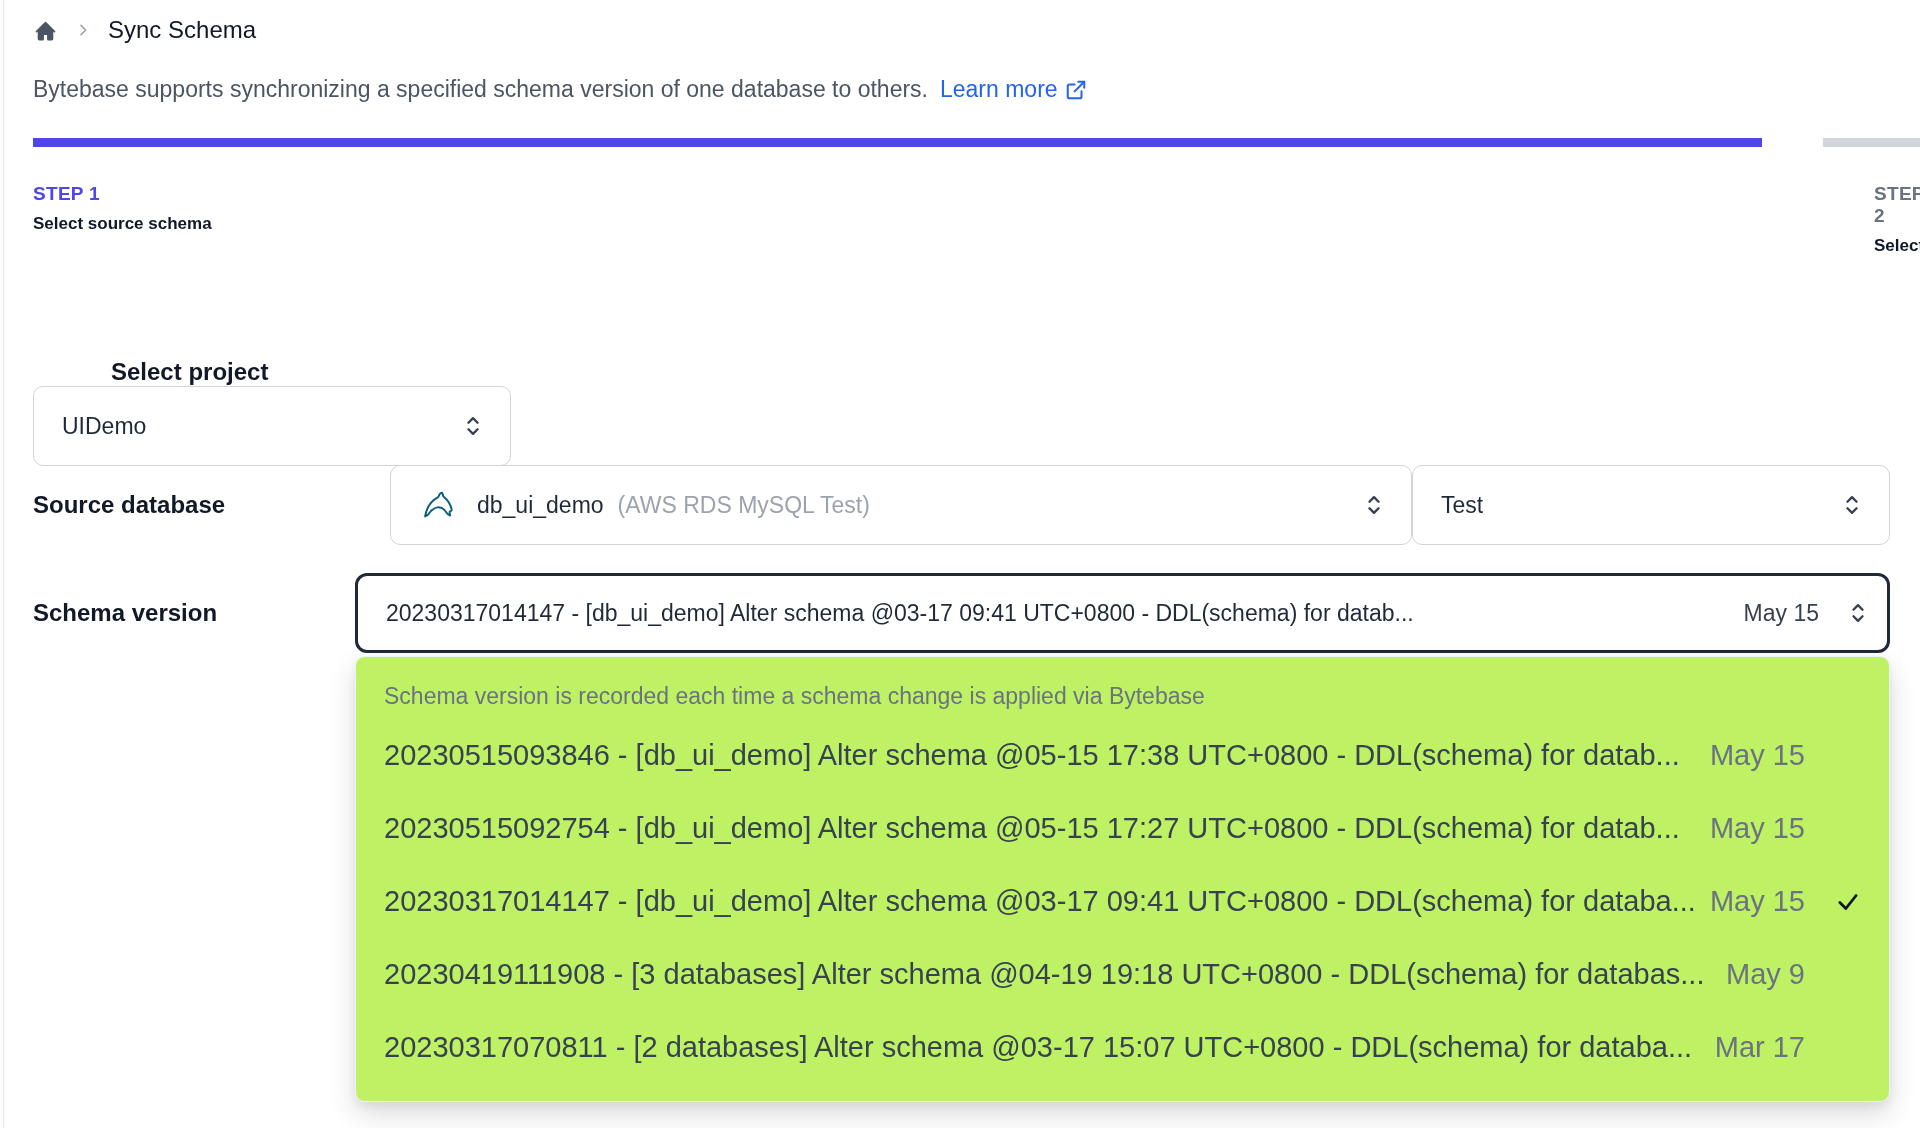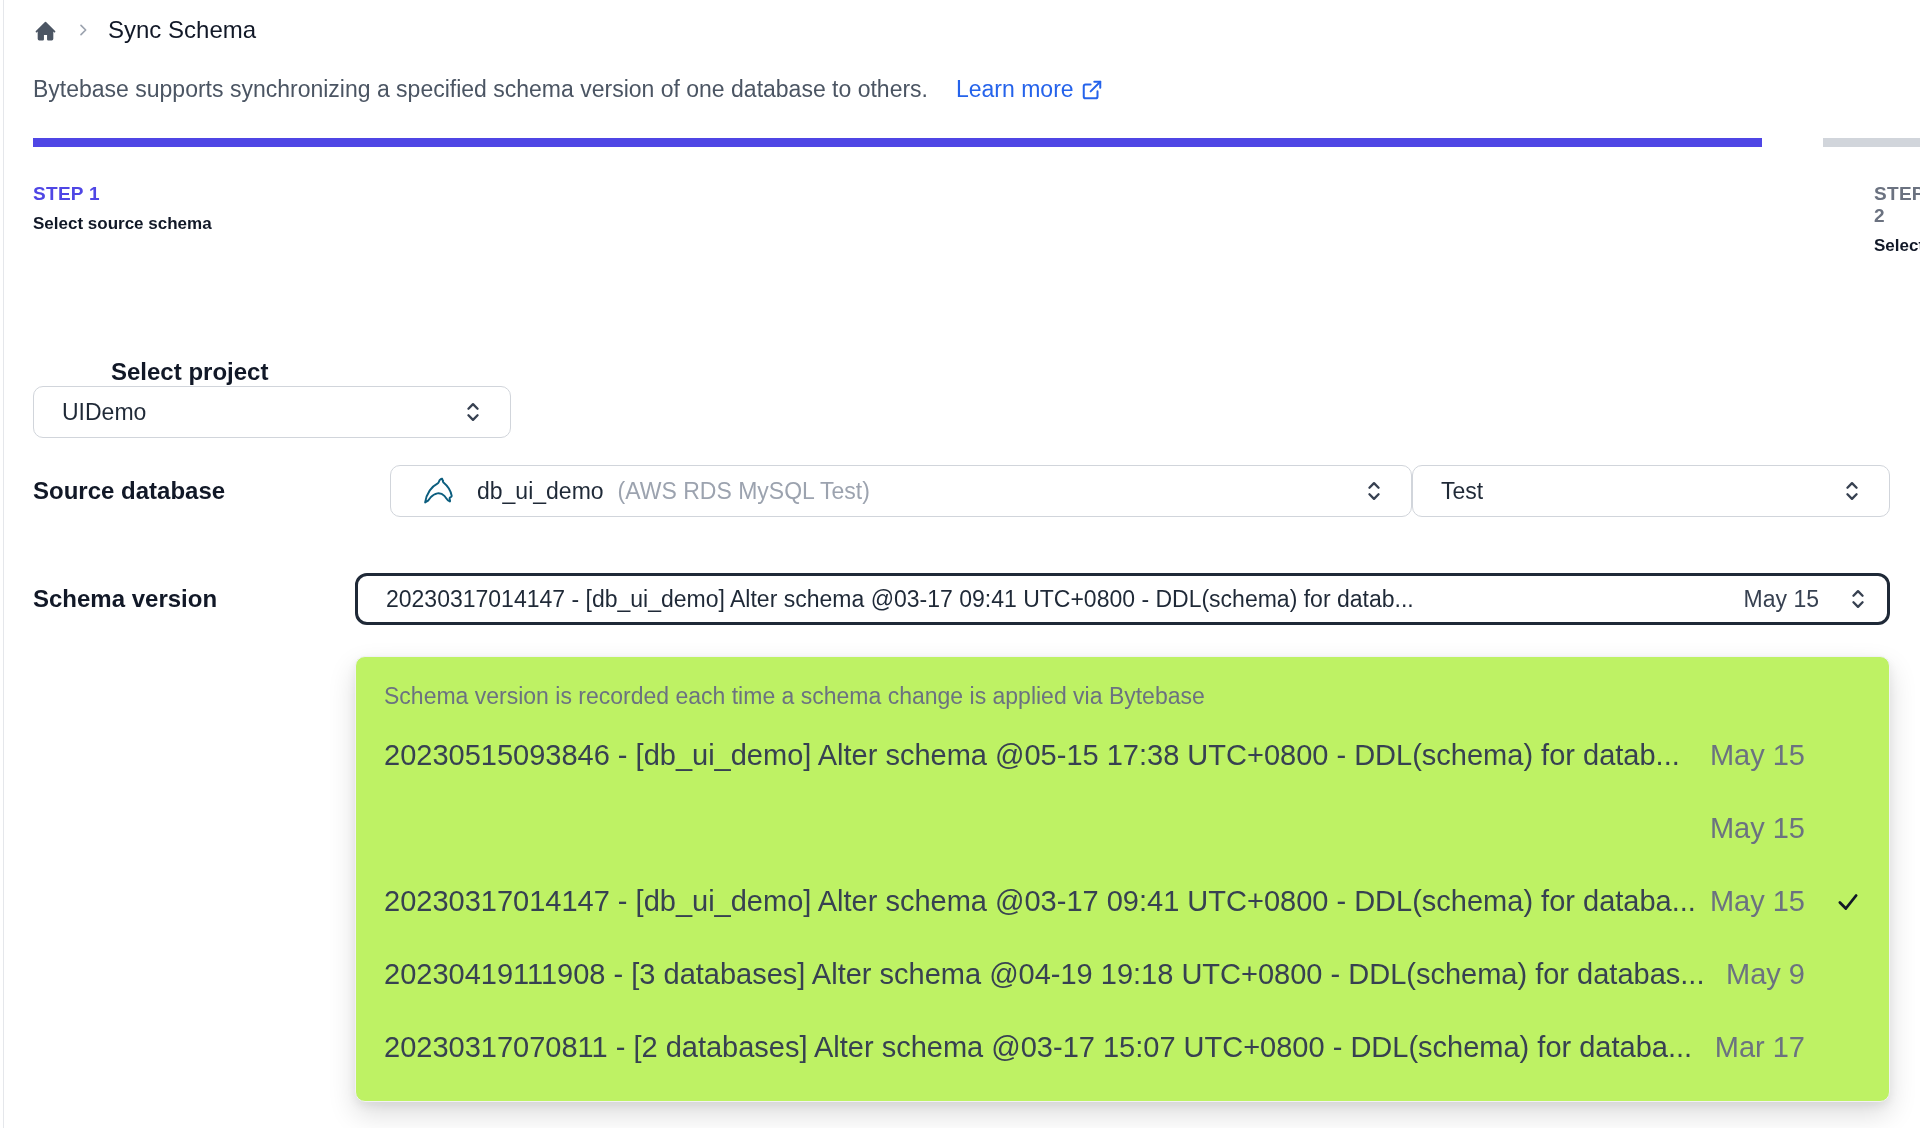--- a/index.html
+++ b/index.html
@@ -9,42 +9,42 @@
   }
   .left-rail-border{position:absolute;left:3px;top:0;bottom:0;width:1px;background:#e5e7eb;}
 
   
   .breadcrumb{position:absolute;left:33px;top:16px;display:flex;align-items:center;gap:17px;}
   .breadcrumb .home svg{width:25px;height:25px;display:block;}
   .breadcrumb .sep svg{width:16px;height:16px;display:block;}
   .breadcrumb .crumb{font-size:24px;color:#111827;}
 
   
-  .description{position:absolute;left:33px;top:76px;font-size:23px;color:#4b5563;display:flex;align-items:center;gap:24px;white-space:nowrap;}
+  .description{position:absolute;left:33px;top:76px;font-size:23px;color:#4b5563;display:flex;align-items:center;gap:8px;white-space:nowrap;}
   .description a{color:#2563eb;text-decoration:none;display:inline-flex;align-items:center;gap:7px;margin-left:4px;cursor:pointer;}
   .description a svg{width:22px;height:22px;}
 
   
   .bar{position:absolute;top:138px;height:9px;}
   .bar.step1{left:33px;width:1729px;background:#4f46e5;}
   .bar.step2{left:1823px;width:160px;background:#d1d5db;}
 
   .step-head{position:absolute;top:183px;}
   .step-head .step-label{font-size:19px;font-weight:700;letter-spacing:.3px;}
   .step-head .step-title{font-size:17px;font-weight:700;color:#111827;margin-top:9px;white-space:nowrap;}
   .step1-head{left:33px;}
   .step1-head .step-label{color:#4f46e5;}
   .step2-head{left:1874px;}
   .step2-head .step-label{color:#6b7280;}
 
   
   .form-row{position:absolute;left:33px;display:flex;align-items:center;}
   .form-label{width:322px;font-size:24px;font-weight:700;color:#111827;flex:none;}
   .select{
-    box-sizing:border-box;height:52px;border:1px solid #d1d5db;border-radius:10px;background:#fff;
+    box-sizing:border-box;height:80px;border:1px solid #d1d5db;border-radius:10px;background:#fff;
     display:flex;align-items:center;padding:0 24px 0 28px;font-size:23px;color:#1f2937;cursor:pointer;text-align:center;
   }
   .select .selector{margin-left:auto;flex:none;display:flex;}
   .select .selector svg{width:26px;height:26px;}
   .select-project{width:478px;}
   .select-env{width:478px;}
   .select-db{width:1022px;margin-left:35px;}
   .select-db .db-name{margin-left:16px;color:#1f2937;}
   .select-db .db-engine{margin-left:14px;color:#9ca3af;}
   .mysql-icon svg{width:42px;height:42px;display:block;}
@@ -174,20 +174,21 @@
   <div class="dropdown-hint">Schema version is recorded each time a schema change is applied via Bytebase</div>
 
   <div class="dropdown-item">
     <span class="item-text">20230515093846 - [db_ui_demo] Alter schema @05-15 17:38 UTC+0800 - DDL(schema) for datab...</span>
     <span class="spacer"></span>
     <span class="item-date">May 15</span>
     <span class="item-check"></span>
   </div>
 
   <div class="dropdown-item">
+    <span class="item-text">20230515092754 - [db_ui_demo] Alter schema @05-15 17:27 UTC+0800 - DDL(schema) for datab...</span>
     <span class="spacer"></span>
     <span class="item-date">May 15</span>
     <span class="item-check"></span>
   </div>
 
   <div class="dropdown-item">
     <span class="item-text">20230317014147 - [db_ui_demo] Alter schema @03-17 09:41 UTC+0800 - DDL(schema) for databa...</span>
     <span class="spacer"></span>
     <span class="item-date">May 15</span>
     <span class="item-check">

